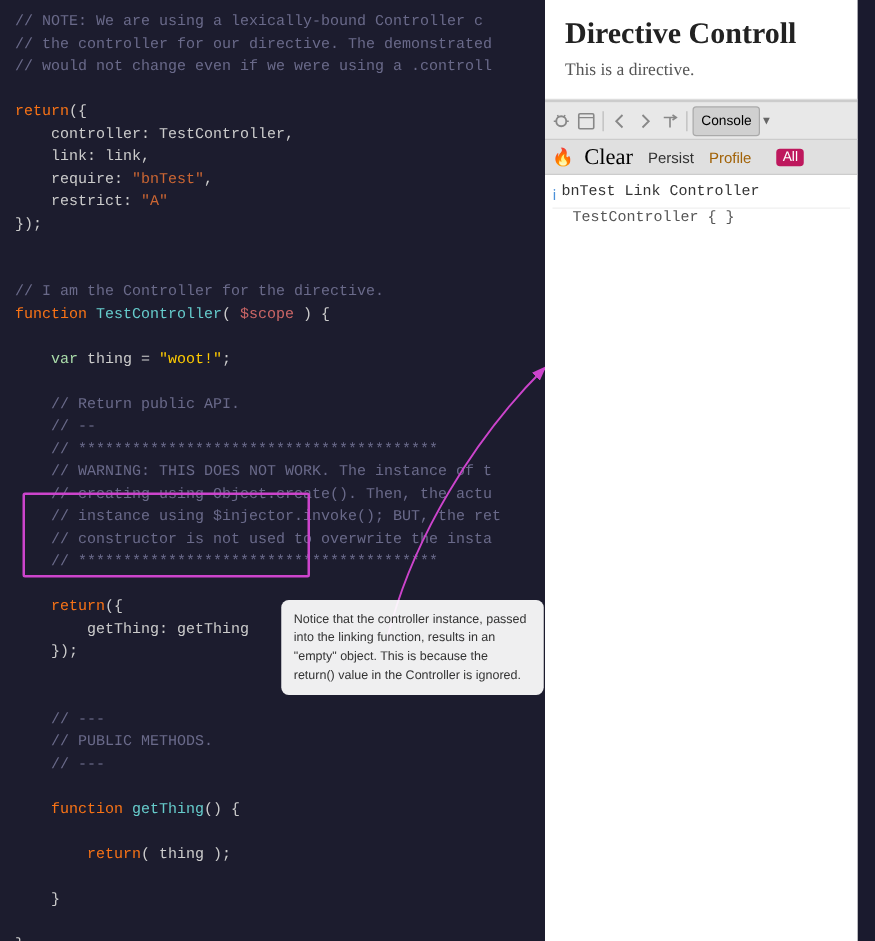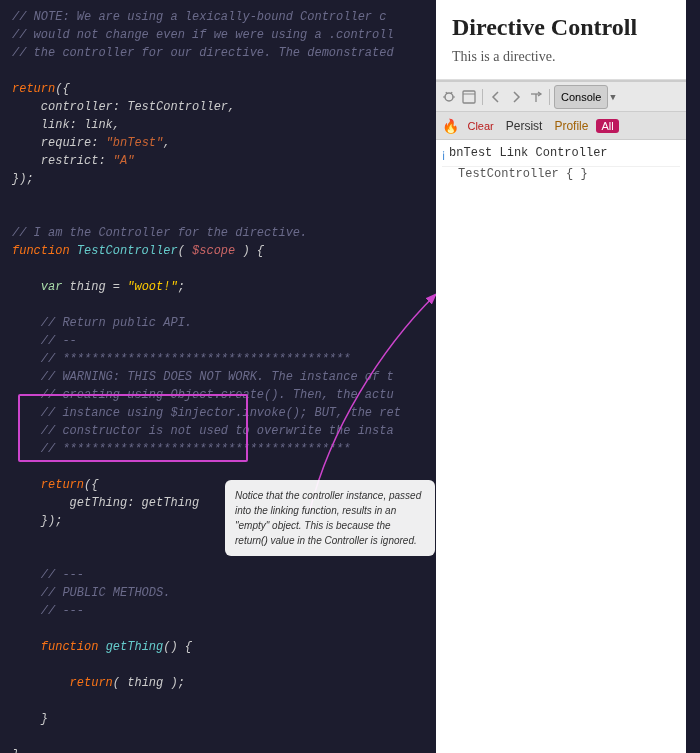--- a/index.html
+++ b/index.html
@@ -12,21 +12,20 @@
       width: 436px;
       height: 753px;
       background: #1c1c2e;
       overflow: hidden;
       position: relative;
       font-family: 'Courier New', monospace;
       font-size: 12px;
       line-height: 1.5;
       color: #ccc;
       padding: 8px 12px;
-      font-style: italic;
     }
 
     .code-line { white-space: pre; display: block; }
     .code-comment { color: #6a6a8a; }
     .code-keyword { color: #f97316; }
     .code-string { color: #cc6633; }
     .code-string-yellow { color: #ffcc00; }
     .code-text { color: #ccc; }
     .code-function { color: #66cccc; }
     .code-param { color: #cc6666; }
@@ -169,24 +168,25 @@
       height: 28px;
     }
 
     .console-flame-icon {
       font-size: 14px;
     }
 
     .btn-clear {
       background: none;
       border: none;
-      font-size: 11px;
-      color: #b91c1c;
+      font-size: 18px;
+      color: #000000;
       cursor: pointer;
       padding: 1px 4px;
+      font-family: Liberation Serif, serif;
     }
 
     .btn-persist {
       background: none;
       border: none;
       font-size: 12px;
       color: #333;
       cursor: pointer;
       padding: 1px 4px;
     }
@@ -201,20 +201,21 @@
     }
 
     .btn-all {
       background: #be185d;
       color: white;
       border: none;
       border-radius: 3px;
       font-size: 11px;
       padding: 1px 5px;
       cursor: pointer;
+      margin-left: 12px;
     }
 
     
     .console-output {
       flex: 1;
       background: #ffffff;
       padding: 4px 6px;
       font-family: 'Courier New', monospace;
       font-size: 12px;
       overflow: hidden;
@@ -245,22 +246,22 @@
       display: block;
     }
   </style>
 </head>
 <body>
 
 <div class="container">
 
   <div class="code-panel">
     <div class="code-line code-comment">// NOTE: We are using a lexically-bound Controller c</div>
+    <div class="code-line code-comment">// the controller for our directive. The demonstrated</div>
     <div class="code-line code-comment">// would not change even if we were using a .controll</div>
-    <div class="code-line code-comment">// the controller for our directive. The demonstrated</div>
     <div class="code-line">&nbsp;</div>
     <div class="code-line"><span class="code-keyword">return</span><span class="code-text">({</span></div>
     <div class="code-line code-text">    controller: TestController,</div>
     <div class="code-line code-text">    link: link,</div>
     <div class="code-line"><span class="code-text">    require: </span><span class="code-string">"bnTest"</span><span class="code-text">,</span></div>
     <div class="code-line"><span class="code-text">    restrict: </span><span class="code-string">"A"</span></div>
     <div class="code-line code-text">});</div>
     <div class="code-line">&nbsp;</div>
     <div class="code-line">&nbsp;</div>
     <div class="code-line code-comment">// I am the Controller for the directive.</div>

